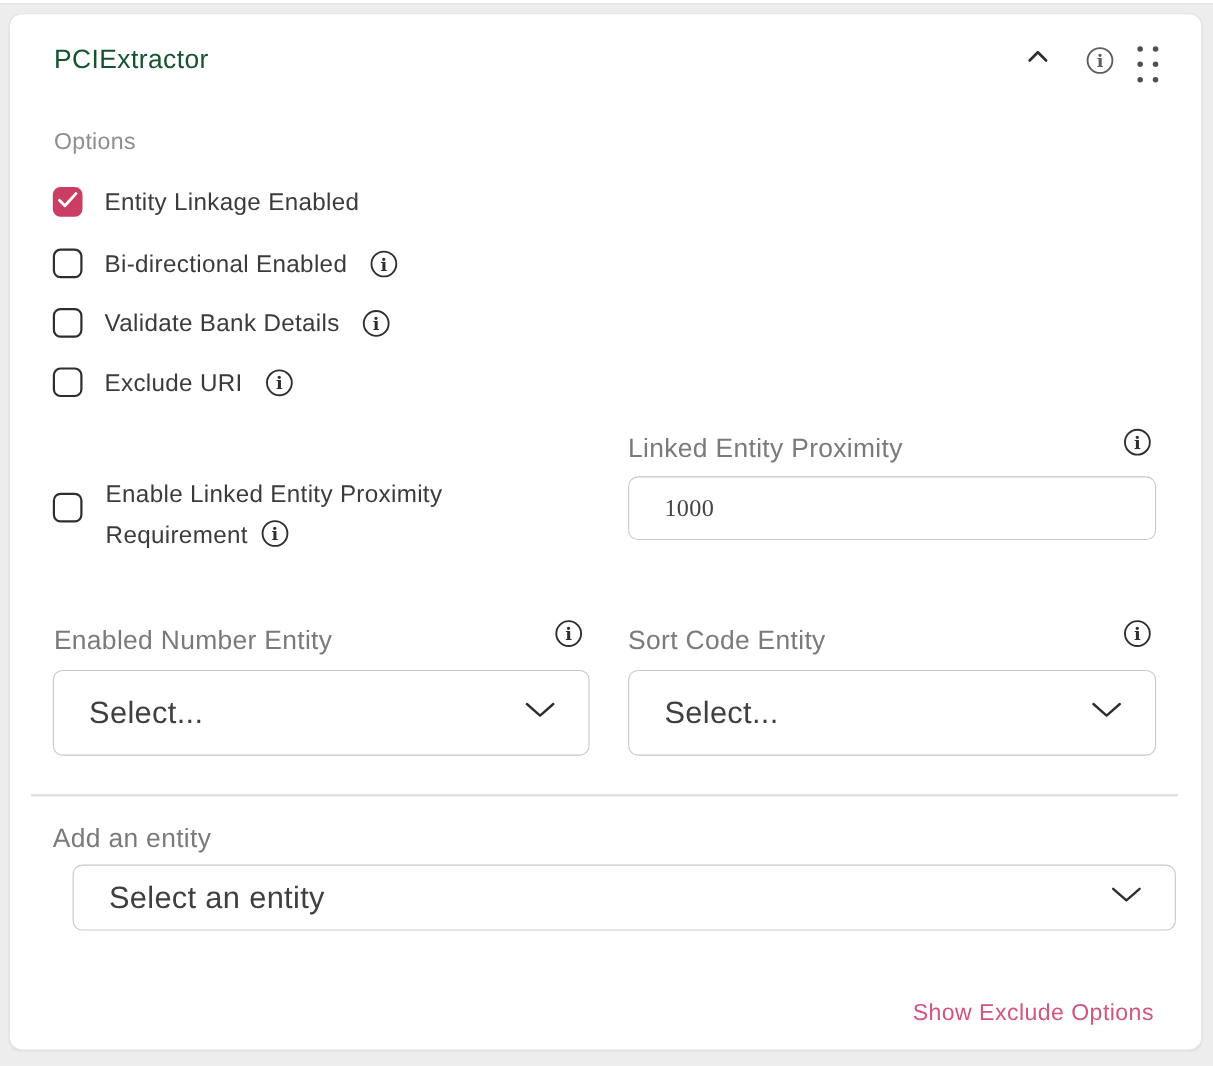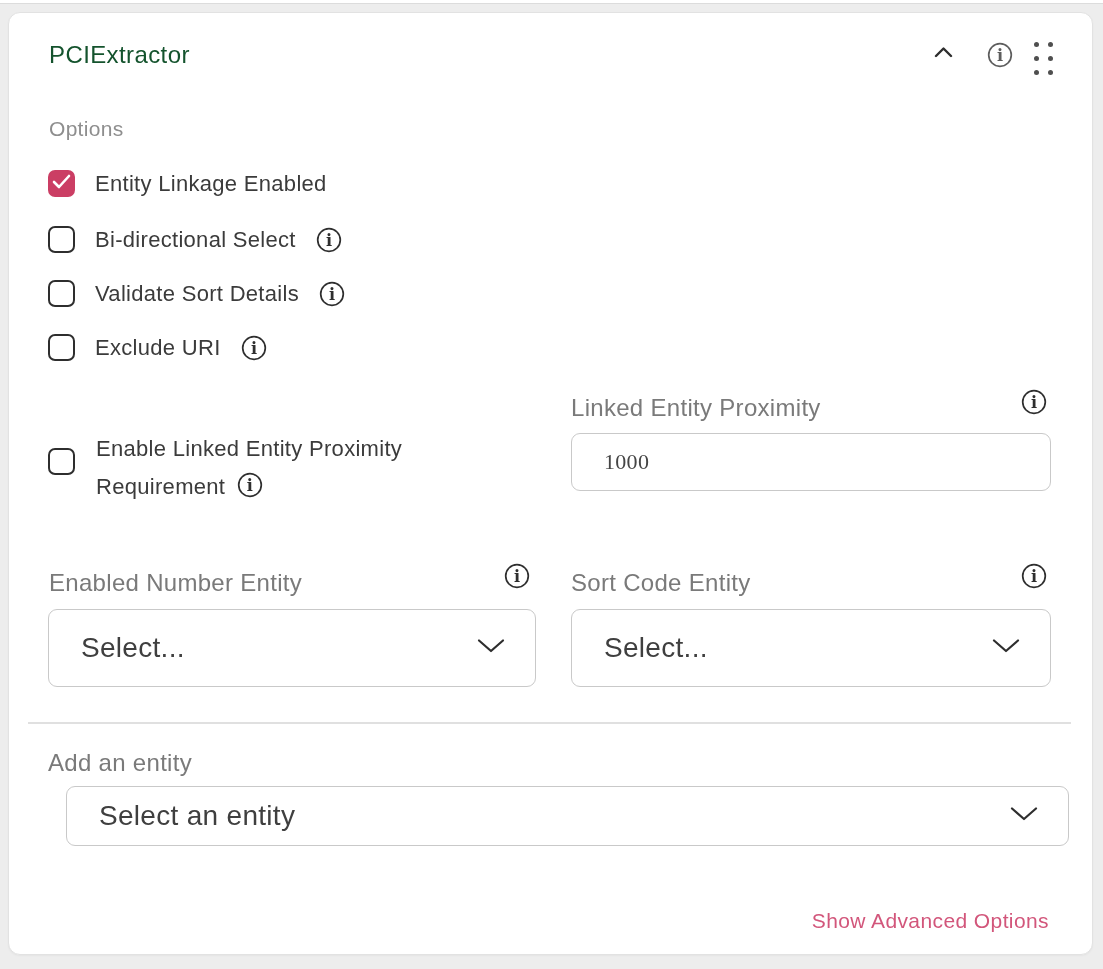--- a/index.html
+++ b/index.html
@@ -130,32 +130,32 @@
         <svg width="19" height="15" viewBox="0 0 19 15">
             <polyline points="2,8 7,13 17,2" fill="none" stroke="#ffffff" stroke-width="2.6" stroke-linecap="round" stroke-linejoin="round"></polyline>
           </svg>
       </span>
     </span>
     <span class="cbx-label">Entity Linkage Enabled</span>
   </div>
 
   <div class="abs cbx-row" style="top:213px;">
     <span class="cbx"></span>
-    <span class="cbx-label">Bi-directional Select</span>
+    <span class="cbx-label">Bi-directional Enabled</span>
     <span class="row-info">
       <svg class="info-svg" width="26" height="26" viewBox="0 0 26 26">
           <circle cx="13" cy="13" r="11.3" fill="none" stroke="#2e2e2e" stroke-width="1.7"></circle>
           <text x="13" y="19" text-anchor="middle" font-family="DejaVu Serif, serif" font-size="16" font-weight="600" fill="#2e2e2e">i</text>
         </svg>
     </span>
   </div>
 
   <div class="abs cbx-row" style="top:267px;">
     <span class="cbx"></span>
-    <span class="cbx-label">Validate Sort Details</span>
+    <span class="cbx-label">Validate Bank Details</span>
     <span class="row-info">
       <svg class="info-svg" width="26" height="26" viewBox="0 0 26 26">
           <circle cx="13" cy="13" r="11.3" fill="none" stroke="#2e2e2e" stroke-width="1.7"></circle>
           <text x="13" y="19" text-anchor="middle" font-family="DejaVu Serif, serif" font-size="16" font-weight="600" fill="#2e2e2e">i</text>
         </svg>
     </span>
   </div>
 
   <div class="abs cbx-row" style="top:321px;">
     <span class="cbx"></span>
@@ -221,15 +221,15 @@
   <div class="abs field-label add-label">Add an entity</div>
   <div class="abs select-box sel-bottom">
     <span class="sel-text">Select an entity</span>
     <span class="chev">
       <svg width="28" height="16" viewBox="0 0 28 16">
           <polyline points="2,2.5 14,13 26,2.5" fill="none" stroke="#2e2e2e" stroke-width="2.2" stroke-linecap="round" stroke-linejoin="round"></polyline>
         </svg>
     </span>
   </div>
 
-  <div class="abs advanced-link">Show Advanced Options</div>
+  <div class="abs advanced-link">Show Exclude Options</div>
 
 </div>
 
 </body></html>

